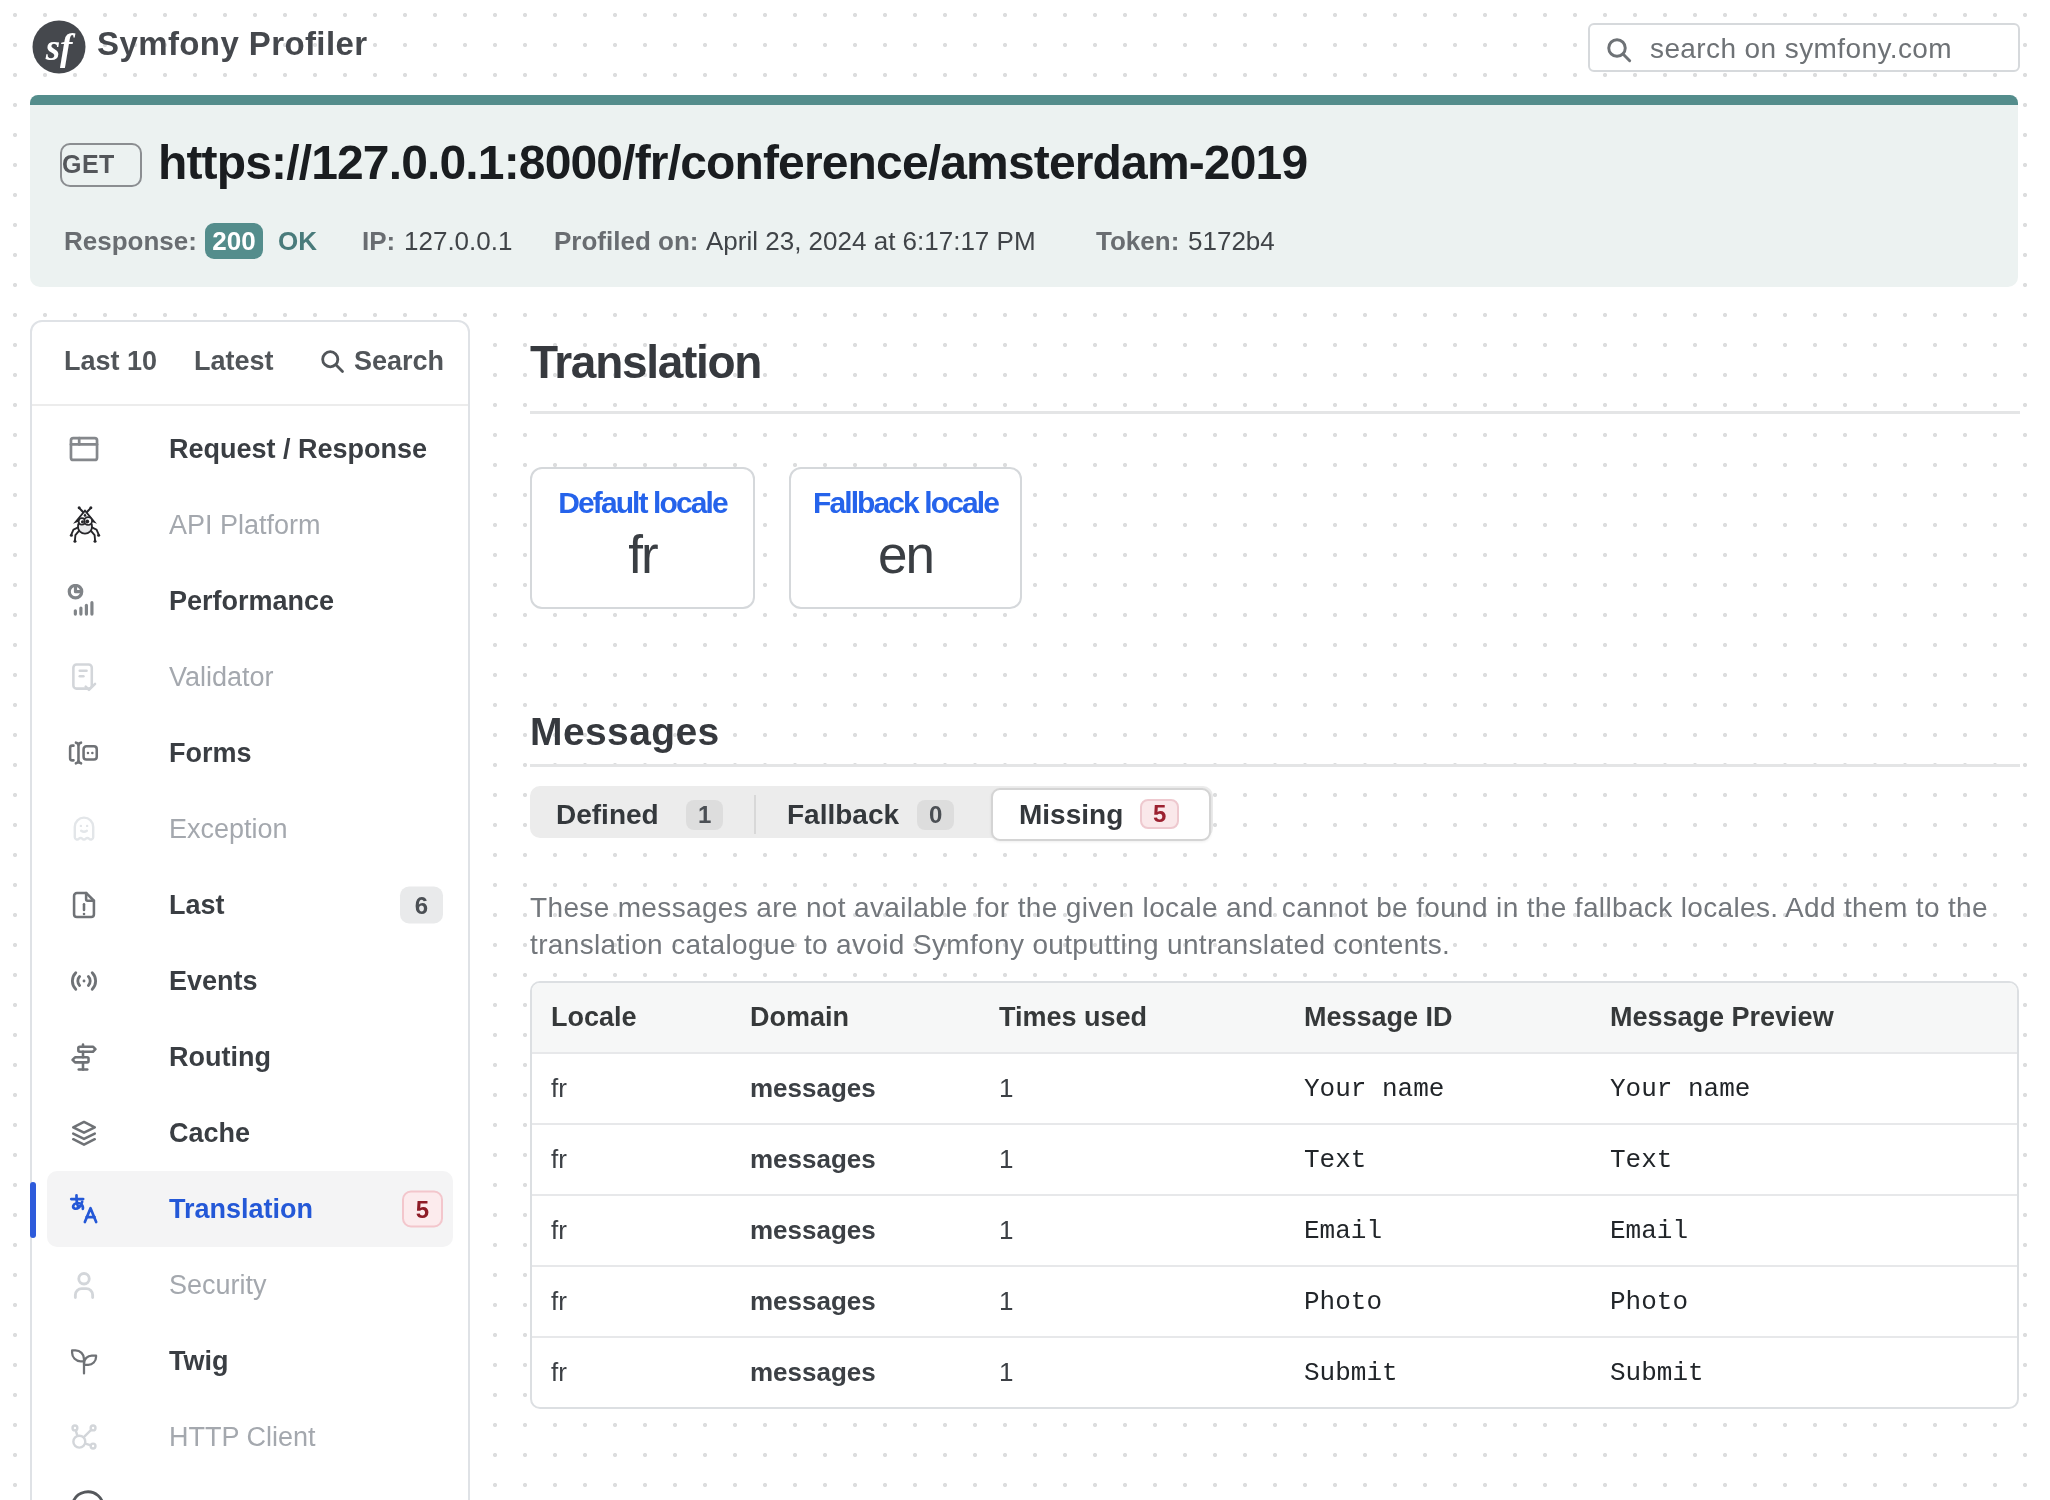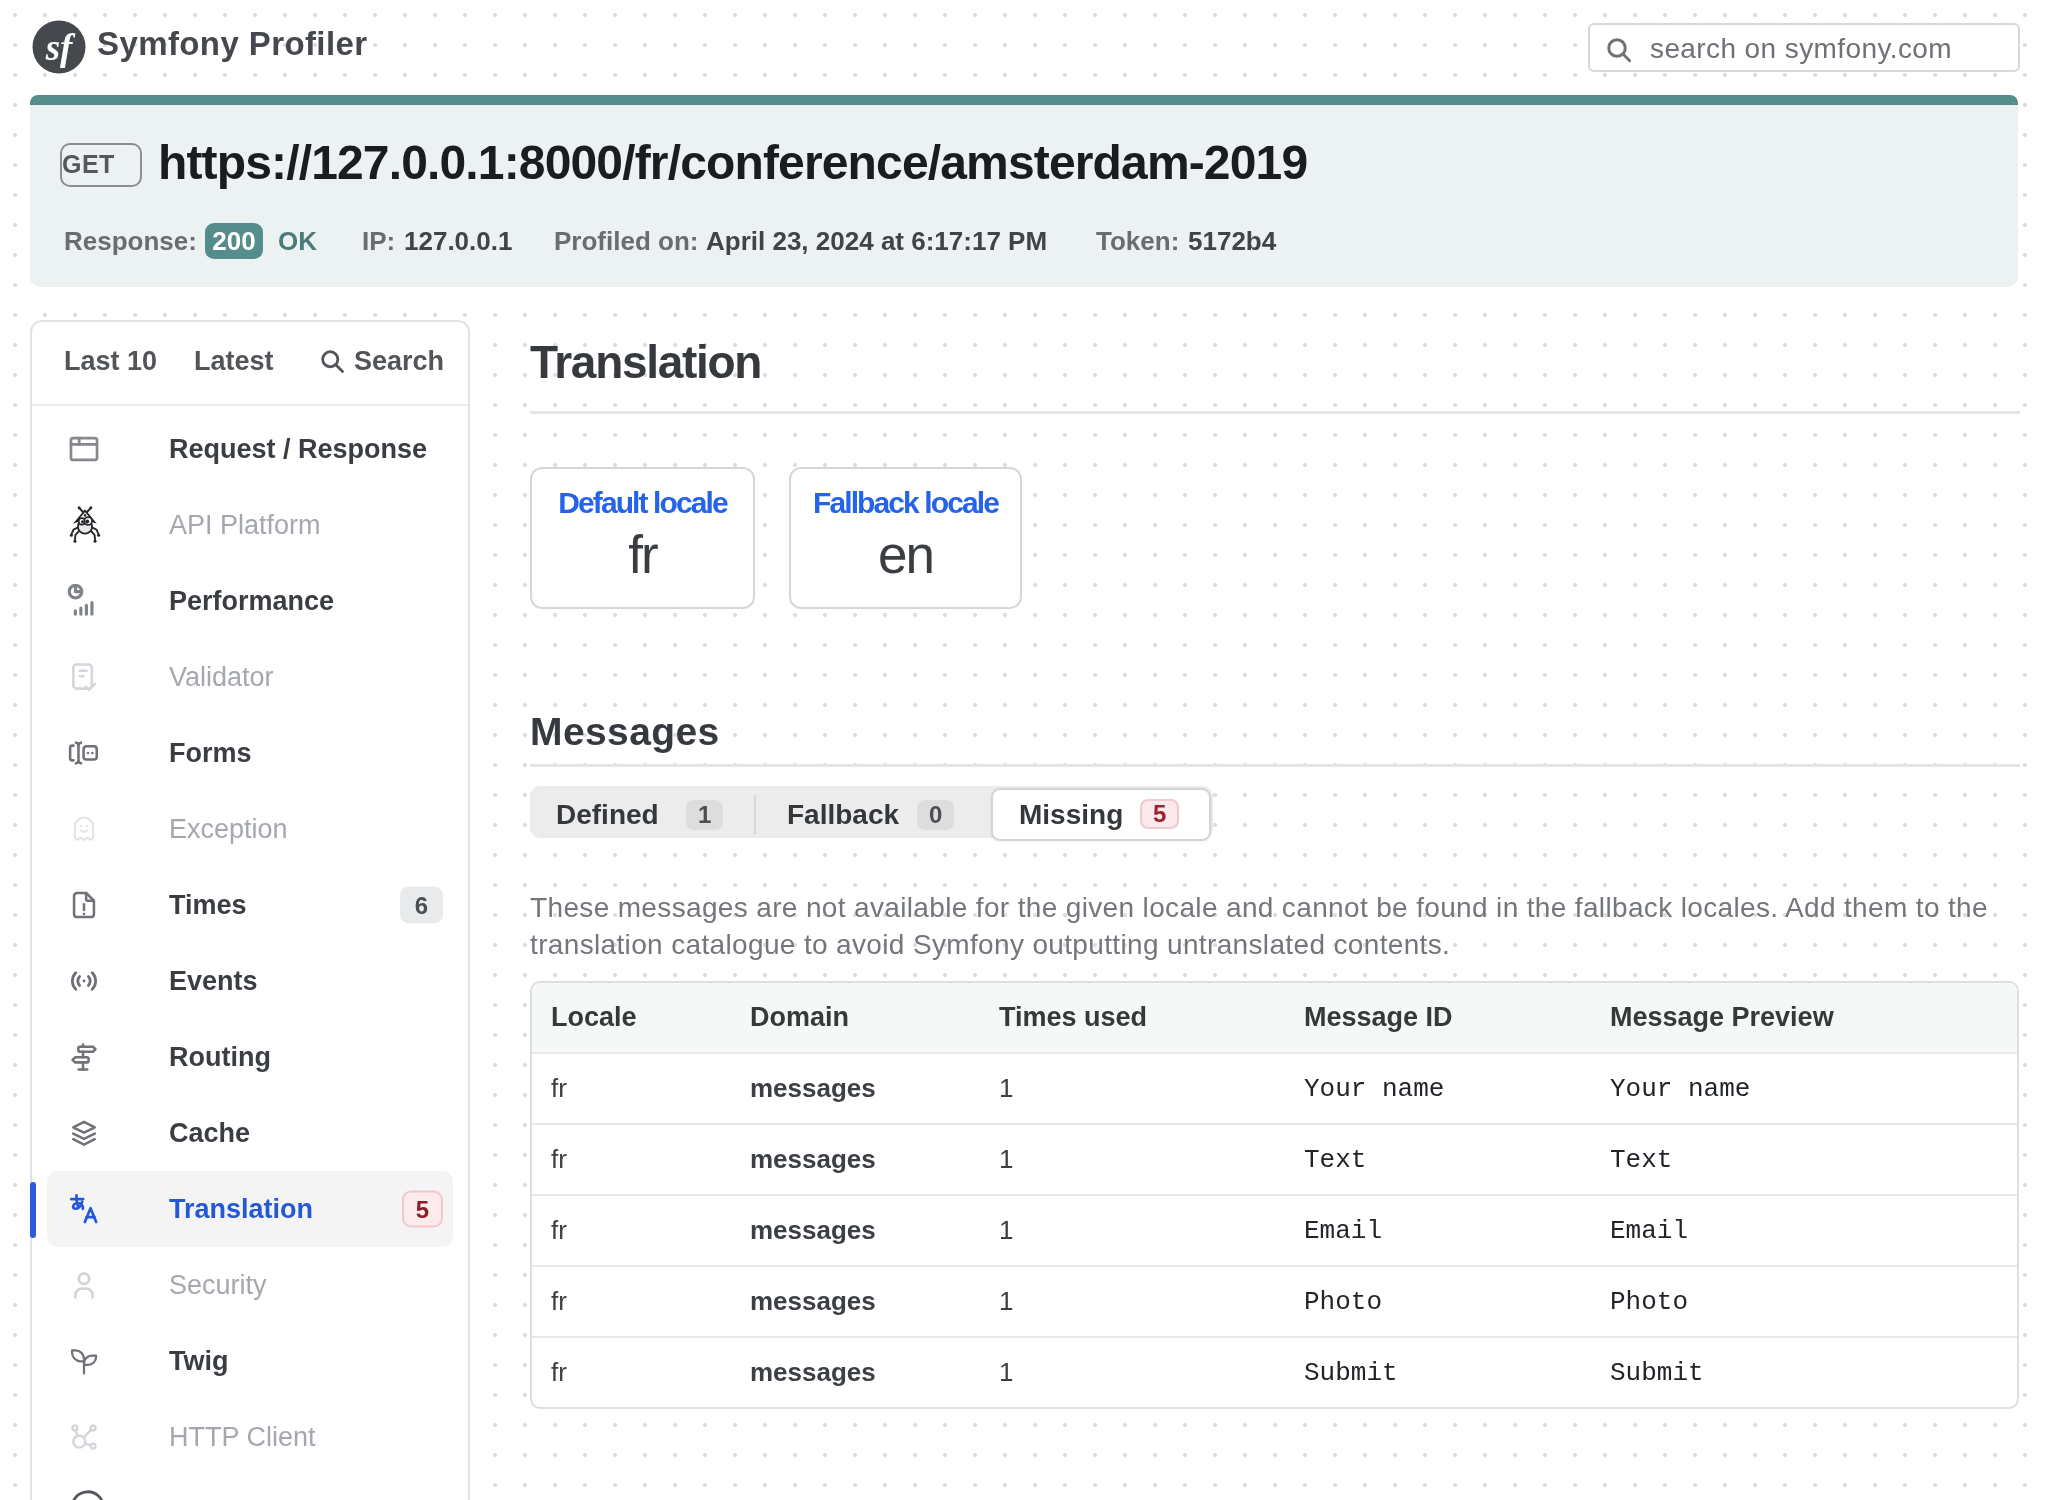--- a/index.html
+++ b/index.html
@@ -18,21 +18,21 @@
 #brand { left:97px; top:25px; font-size:33px; font-weight:700; color:#45484d; letter-spacing:0.4px; }
 #searchbox { left:1588px; top:23px; width:432px; height:49px; background:#fff; border:2px solid #d6d9dc; border-radius:6px; }
 #searchbox svg { position:absolute; left:13px; top:9px; }
 #searchbox span { position:absolute; left:60px; top:8px; font-size:28px; letter-spacing:0.4px; color:#6e7276; }
 
 
 #tealbar { left:30px; top:95px; width:1988px; height:10px; background:#548d8c; border-radius:8px 8px 0 0; }
 #panel { left:30px; top:105px; width:1988px; height:182px; background:#ecf2f1; border-radius:0 0 10px 10px; }
 #getbadge { left:60px; top:143px; width:82px; height:44px; border:2.5px solid #8b8e91; border-radius:10px; color:#54575b; font-size:25px; font-weight:700; text-align:left; line-height:39px; letter-spacing:0.5px; }
 #url { left:158px; top:139px; font-size:48px; line-height:48px; font-weight:700; color:#1a1d20; letter-spacing:-0.85px; }
-.meta { top:223px; height:36px; line-height:36px; font-size:26px;font-weight:bold; }
+.meta { top:223px; height:36px; line-height:36px; font-size:26px; }
 .mlabel { font-weight:700; color:#696d71; }
 .mval { color:#404448; }
 #m-response { left:64px; }
 #badge200 { left:205px; width:58px; text-align:center; background:#548d8c; color:#fff; font-weight:700; border-radius:9px; }
 #m-ok { left:278px; font-weight:700; color:#497b7b; }
 #m-ip { left:362px; }
 #m-ipv { left:404px; }
 #m-prof { left:554px; }
 #m-profv { left:706px; }
 #m-tok { left:1096px; }
@@ -189,21 +189,21 @@
         </svg>
         <div class="lb">Exception</div>
       </div>
     <div class="item">
         <svg class="ic" viewBox="0 0 24 24" fill="none" stroke="#6f7276" stroke-width="1.8" stroke-linecap="round" stroke-linejoin="round">
           <path d="M13.5 3.5H7a2 2 0 0 0-2 2v13a2 2 0 0 0 2 2h10a2 2 0 0 0 2-2V9z"></path>
           <path d="M13.5 3.5V8a1 1 0 0 0 1 1H19"></path>
           <path d="M12 11.5v4"></path>
           <path d="M12 18.3h.01"></path>
         </svg>
-        <div class="lb">Times</div>
+        <div class="lb">Last</div>
         <div class="bdg">6</div>
       </div>
     <div class="item">
         <svg class="ic" viewBox="0 0 24 24" fill="none" stroke="#6f7276" stroke-width="2.0" stroke-linecap="round" stroke-linejoin="round">
           <path d="M12 12h.01"></path>
           <path d="M8.9 8.9a4.4 4.4 0 0 0 0 6.2M15.1 8.9a4.4 4.4 0 0 1 0 6.2"></path>
           <path d="M6.2 6.2a8.2 8.2 0 0 0 0 11.6M17.8 6.2a8.2 8.2 0 0 1 0 11.6"></path>
         </svg>
         <div class="lb">Events</div>
       </div>

